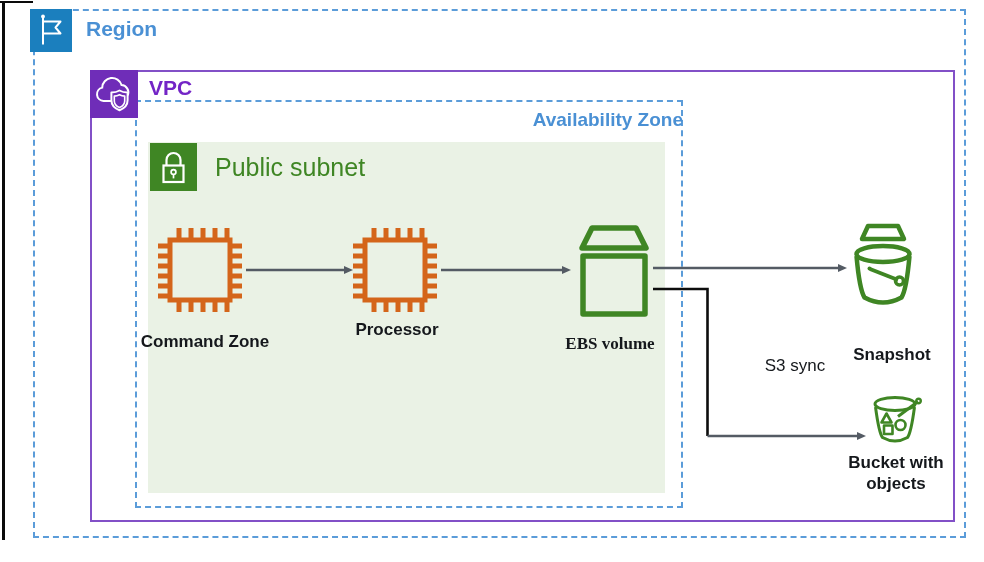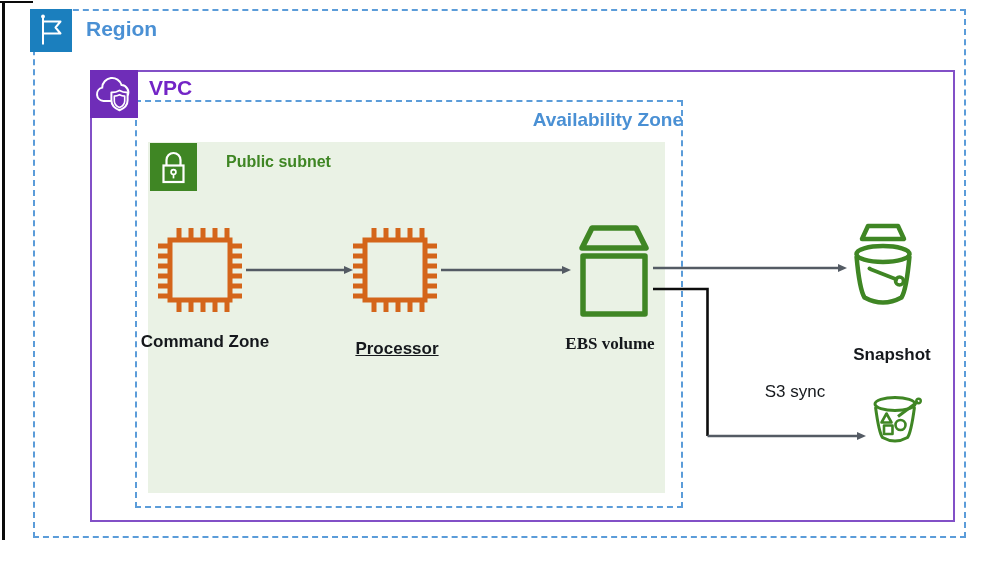--- a/index.html
+++ b/index.html
@@ -18,29 +18,29 @@
   
   .icon-sq{display:flex;align-items:center;justify-content:center;}
   .region-icon{left:30px;top:9px;width:42px;height:43px;background:#1b7fbe;}
   .vpc-icon{left:90px;top:70px;width:48px;height:48px;background:#6f2db8;}
   .subnet-icon{left:150px;top:143px;width:47px;height:48px;background:#3f8624;}
   
   .lbl{white-space:nowrap;}
   .region-lbl{left:86px;top:17px;font-size:21px;font-weight:600;color:#4a90d4;}
   .vpc-lbl{left:149px;top:76px;font-size:21px;font-weight:700;color:#7324c6;}
   .az-lbl{left:135px;top:109px;width:548px;text-align:right;font-size:19px;font-weight:600;color:#4a90d4;}
-  .subnet-lbl{left:226px;top:153px;font-size:16px;font-weight:700;color:#3f8624;}
+  .subnet-lbl{left:215px;top:153px;font-size:25px;font-weight:400;color:#3f8624;}
   
   .node-lbl{font-size:17px;font-weight:600;color:#15181c;text-align:center;line-height:1.25;}
   .cmdhost-lbl{left:125px;top:331px;width:160px;}
-  .processor-lbl{left:317px;top:338px;width:160px;text-decoration:underline;}
+  .processor-lbl{left:317px;top:319px;width:160px;}
   .ebs-lbl{left:535px;top:333px;width:150px;font-family:Liberation Serif, serif;}
   .snapshot-lbl{left:812px;top:344px;width:160px;}
   .bucket-lbl{left:818px;top:452px;width:156px;}
-  .s3sync-lbl{left:740px;top:356px;width:110px;font-size:17px;font-weight:500;color:#15181c;text-align:center;margin-top:26px;}
+  .s3sync-lbl{left:740px;top:356px;width:110px;font-size:17px;font-weight:500;color:#15181c;text-align:center;}
   svg{display:block;}
   .conn-layer{left:0;top:0;pointer-events:none;}
 </style>
 </head>
 <body>
 
 <div id="canvas">
 
   <div class="abs frame-topseg"></div>
   <div class="abs frame-left"></div>
@@ -145,16 +145,20 @@
     <svg width="56" height="58" viewBox="0 0 56 58" stroke="#3f8624" fill="none" stroke-linejoin="round">
       <ellipse cx="26" cy="11" rx="20" ry="6.5" stroke-width="3"></ellipse>
       <path d="M6.5 14 C8.5 29 10.5 40.5 13.5 44.5 Q26 51.5 38.5 44.5 C41.5 40.5 43.5 29 45.5 14" stroke-width="3"></path>
       <path d="M17.5 20.5 L22.5 29.5 H12.5 Z" stroke-width="2.6"></path>
       <rect x="15" y="32.5" width="8.5" height="8.5" stroke-width="2.6"></rect>
       <circle cx="31.5" cy="32" r="5" stroke-width="2.6"></circle>
       <line x1="29" y1="23.5" x2="49" y2="8.5" stroke-width="3"></line>
       <circle cx="49.5" cy="8" r="2.3" stroke-width="2.4"></circle>
     </svg>
   </div>
+  <div class="abs node-lbl bucket-lbl">
+    <span>Bucket with</span><br>
+    <span>objects</span>
+  </div>
 
   <div class="abs s3sync-lbl">S3 sync</div>
 
 </div>
 
 </body></html>

